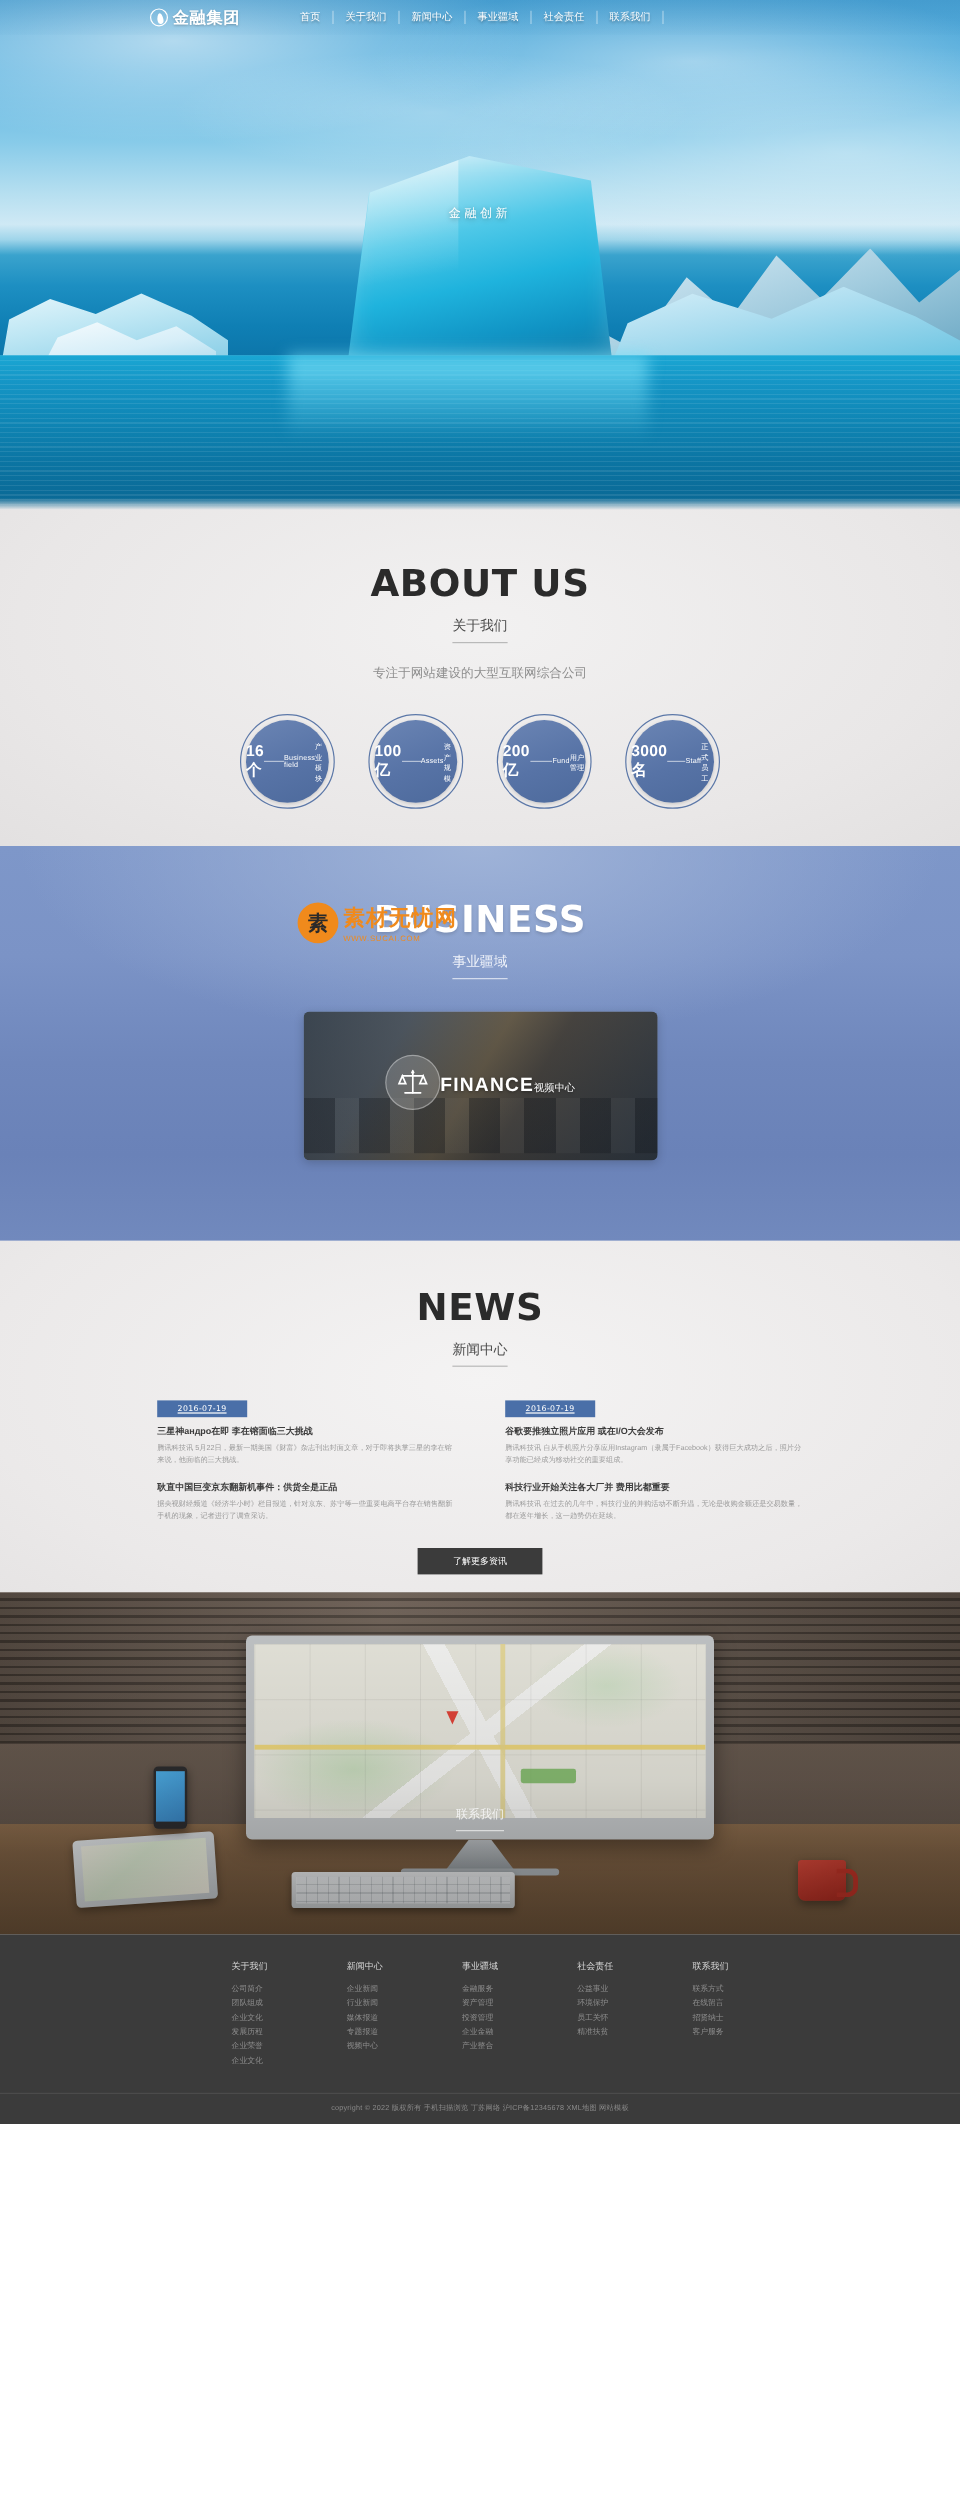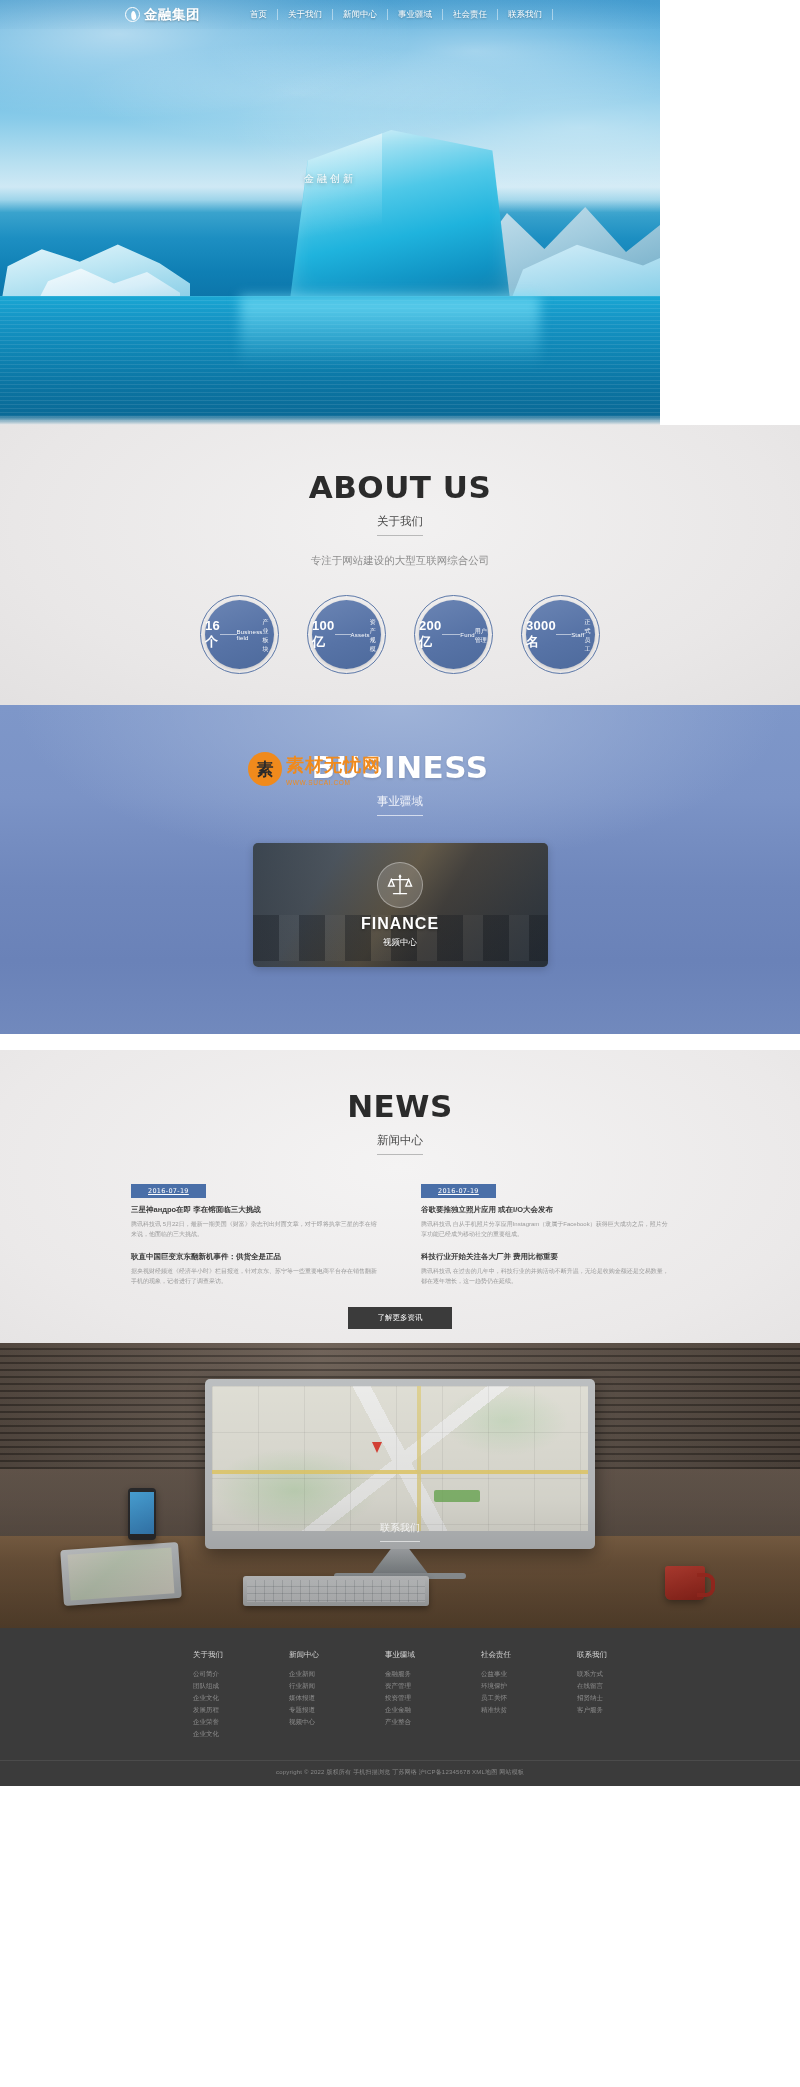--- a/index.html
+++ b/index.html
@@ -6,21 +6,21 @@
   body {
     width:800px;
     font-family:"Liberation Sans","DejaVu Sans",sans-serif;
     background:#fff;
     overflow-x:hidden;
   }
 
   
   .hero {
     position:relative;
-    width:660px;
+    width:800px;
     height:425px;
     overflow:hidden;
     background:#1f7fb8;
     text-decoration:underline;
   }
   .hero-sky {
     position:absolute; inset:0;
     background:
       radial-gradient(ellipse 420px 120px at 18% 8%, rgba(255,255,255,.55), rgba(255,255,255,0) 70%),
       radial-gradient(ellipse 380px 90px at 72% 12%, rgba(255,255,255,.42), rgba(255,255,255,0) 70%),
@@ -171,21 +171,21 @@
     background:
       linear-gradient(180deg, rgba(38,44,52,.58), rgba(30,35,42,.70)),
       linear-gradient(115deg,#b9c2c9 0%, #8e9aa4 30%, #5c6a75 55%, #3f4a55 78%, #2c343d 100%);
   }
   .biz-bg2:after{
     content:""; position:absolute; right:20px; top:8px; width:120px; height:116px;
     background:radial-gradient(ellipse at 50% 30%, rgba(224,190,156,.55), rgba(90,80,70,.1) 60%);
     filter:blur(2px);
   }
   .biz-inner {
-    position:absolute; inset:0; display:flex; flex-direction:column;
+    position:absolute; inset:0; display:flex; 
     align-items:center; justify-content:center; color:#fff; z-index:3;
   }
   .biz-icon {
     width:46px; height:46px; border-radius:50%;
     background:rgba(255,255,255,.17); border:1px solid rgba(255,255,255,.35);
     display:flex; align-items:center; justify-content:center; margin-bottom:7px;
   }
   .biz-en { font-size:16px; font-weight:bold; letter-spacing:1px; text-shadow:0 1px 3px rgba(0,0,0,.4); }
   .biz-cn { font-size:8.5px; margin-top:4px; text-shadow:0 1px 2px rgba(0,0,0,.4); }
 
@@ -198,21 +198,20 @@
     display:flex; align-items:center; justify-content:center;
     color:#2a2a2a; font-size:17px; font-weight:bold; font-family:"DejaVu Sans",sans-serif;
   }
   .wm-t1 { color:#f08a1c; font-size:18px; font-weight:bold; letter-spacing:1px; }
   .wm-t2 { color:#f08a1c; font-size:6.5px; letter-spacing:.6px; margin-top:2px; }
 
   
   .news {
     width:800px; height:293px; position:relative;
     background:radial-gradient(ellipse 720px 330px at 50% 40%, #f4f3f3 0%, #ebe9e9 58%, #e0dede 100%);
-    margin-top:16px;
   }
   .news .sec-head { padding-top:38px; }
   .news-grid {
     display:flex; justify-content:center; gap:42px; margin-top:24px;
   }
   .news-col { width:248px; }
   .news-item { margin-bottom:12px; }
   .news-date {
     display:inline-block; background:#4a6fa8; color:#fff;
     font-size:6.5px; padding:3px 17px; letter-spacing:.3px;

